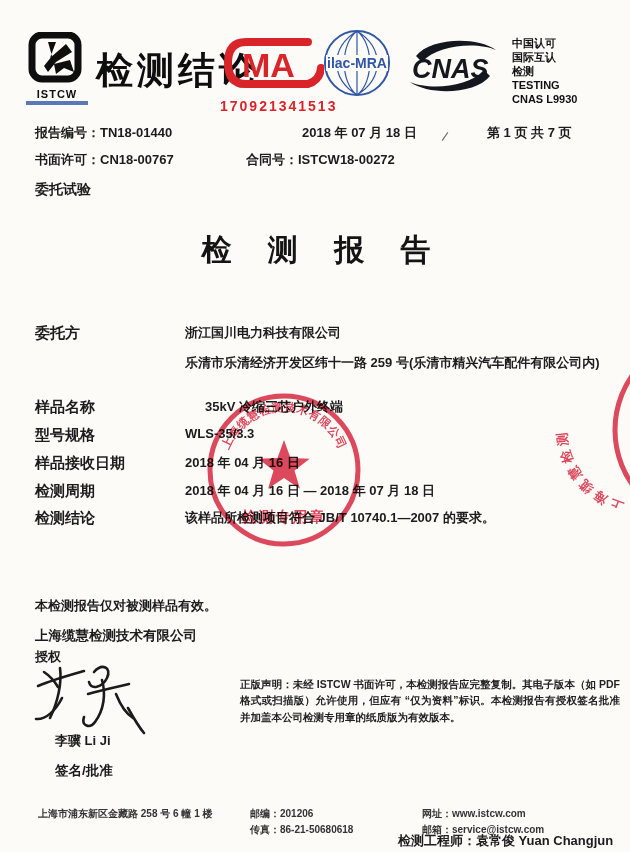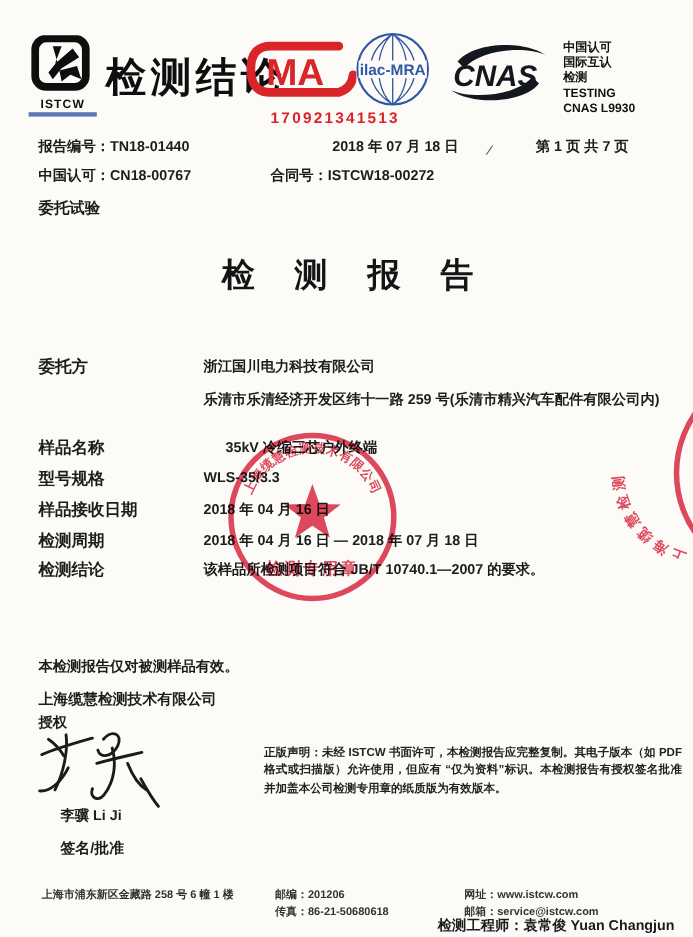--- a/index.html
+++ b/index.html
@@ -7,21 +7,21 @@
     position:relative;width:630px;height:852px;margin:0 auto;
     background:#fcfbf8;overflow:hidden;
     font-family:"Liberation Sans","DejaVu Sans",sans-serif;
     color:#1c1c1c;
   }
   .abs{position:absolute;}
   
   .brand-name{font-size:37px;font-weight:900;letter-spacing:4px;color:#0e0e0e;}
   .istcw-label{font-size:11px;font-weight:800;letter-spacing:1px;text-align:center;color:#0e0e0e;}
   .istcw-tagline{height:4px;background:#2f57a5;opacity:.8;margin-top:1px;}
-  .cma-number{font-size:14px;font-weight:800;letter-spacing:2px;color:#d9252a;text-align:center;margin-top:2px;margin-left:26px;}
+  .cma-number{font-size:14px;font-weight:800;letter-spacing:2px;color:#d9252a;text-align:center;margin-top:2px;}
   .cnas-lines{font-size:11px;font-weight:700;line-height:14px;color:#101010;}
   
   .meta{font-size:13px;font-weight:700;white-space:nowrap;}
   .pen-mark{width:10px;border-top:1.5px solid #666;transform:rotate(-55deg);}
   
   .title{width:100%;text-align:center;font-size:30px;font-weight:800;letter-spacing:14px;color:#141414;}
   
   .lbl{font-size:15px;font-weight:700;white-space:nowrap;}
   .val{font-size:13px;font-weight:700;white-space:nowrap;}
   
@@ -85,21 +85,21 @@
   </div>
 
   <div class="abs meta" style="left:35px;top:124px;">
     <span>报告编号：</span><span>TN18-01440</span>
   </div>
   <div class="abs meta" style="left:302px;top:124px;">2018 年 07 月 18 日</div>
   <div class="abs meta" style="left:487px;top:124px;">第 1 页 共 7 页</div>
   <div class="abs pen-mark" style="left:440px;top:136px;"></div>
 
   <div class="abs meta" style="left:35px;top:151px;">
-    <span>中国认可：</span><span>CN18-00767</span>
+    <span>书面许可：</span><span>CN18-00767</span>
   </div>
   <div class="abs meta" style="left:246px;top:151px;">
     <span>合同号：</span><span>ISTCW18-00272</span>
   </div>
 
   <div class="abs meta" style="left:35px;top:181px;font-size:14px;">委托试验</div>
 
   <div class="abs title" style="top:230px;left:8px;">检 测 报 告</div>
 
   <div class="abs lbl" style="left:35px;top:324px;">委托方</div>

